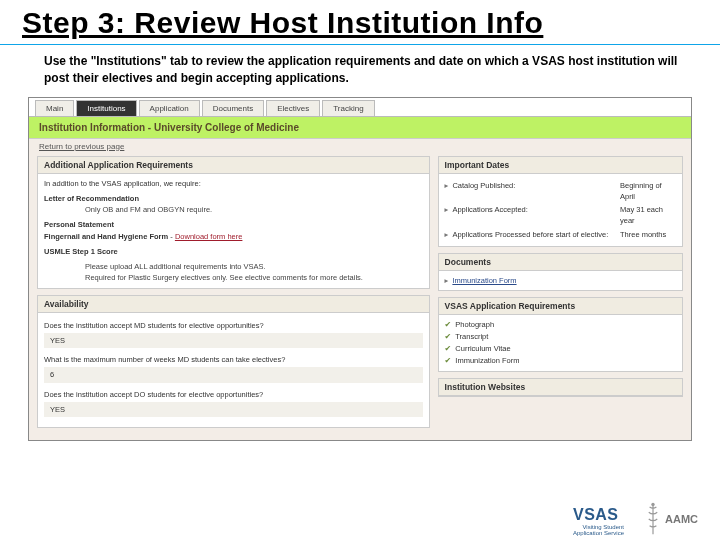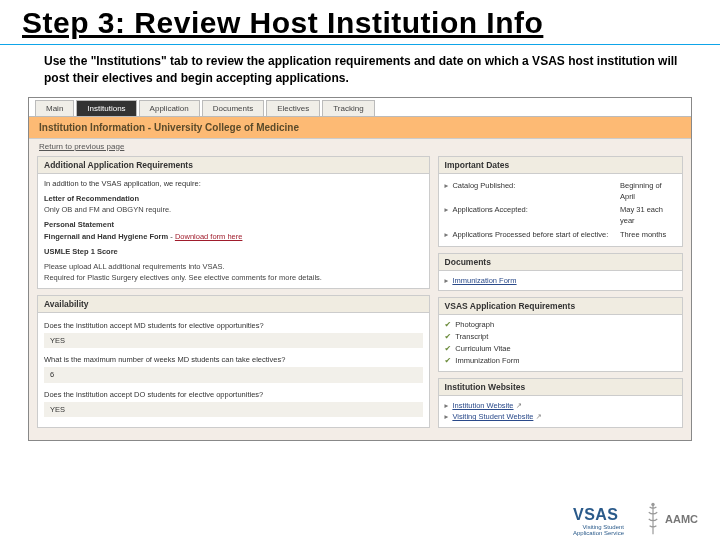--- a/index.html
+++ b/index.html
@@ -3,31 +3,31 @@
 <meta charset="utf-8">
 <style>
   * { margin: 0; padding: 0; box-sizing: border-box; }
   body { width: 720px; height: 540px; font-family: Arial, sans-serif; background: #fff; position: relative; overflow: hidden; }
   .slide-title { font-size: 30px; font-weight: 900; text-decoration: underline; color: #000; padding: 6px 0 4px 22px; border-bottom: 1px solid #0ea5e9; letter-spacing: 0.5px; }
   .slide-desc { font-size: 12px; font-weight: bold; color: #000; padding: 8px 40px 10px 44px; line-height: 1.4; }
   .shot { margin: 0 28px; border: 1px solid #888; background: #f3ede7; font-size: 8px; color: #333; }
   .tabs { display: flex; background: #fff; border-bottom: 1px solid #bbb; padding: 2px 6px 0 6px; gap: 2px; }
   .tab { padding: 3px 10px; background: #f0eee8; border: 1px solid #bbb; border-bottom: none; font-size: 8px; color: #444; cursor: pointer; }
   .tab.active { background: #333; color: #fff; }
-  .inst-title { background: #fdba74; padding: 5px 10px; font-size: 10px; font-weight: bold; color: #5a4a2a; border-bottom: 1px solid #ccc; }
+  .inst-title { background: #bef264; padding: 5px 10px; font-size: 10px; font-weight: bold; color: #5a4a2a; border-bottom: 1px solid #ccc; }
   .back-link { padding: 3px 10px; font-size: 8px; text-decoration: underline; color: #555; }
   .cols { display: flex; padding: 2px 8px 6px 8px; gap: 8px; }
   .col-left { flex: 1.6; }
   .col-right { flex: 1; }
   .panel { background: #fff; border: 1px solid #ccc; margin-bottom: 6px; }
   .panel-h { background: #f0ece1; padding: 3px 6px; font-weight: bold; font-size: 8.5px; border-bottom: 1px solid #ccc; }
   .panel-b { padding: 4px 6px; font-size: 7.5px; line-height: 1.5; }
   .panel-b b { font-weight: bold; }
   .dl-link { color: #a01c2c; text-decoration: underline; }
-  .note { color: #444; }
+  .note { color: #444; margin-left: 41px; }
   .q { margin: 3px 0 1px 0; }
   .ans { background: #f2f0ea; padding: 2px 6px; margin: 2px 0 6px 0; }
   .kv { display: flex; margin: 2px 0; }
   .kv .k { flex: 1; }
   .kv .k::before { content: "▸"; margin-right: 4px; color: #777; }
   .kv .v { flex: 0 0 56px; text-align: left; color: #333; }
   .chk-list div::before { content: "✔"; color: #6a8a3a; margin-right: 4px; font-size: 8px; }
   .link-list div::before { content: "▸"; margin-right: 4px; color: #777; }
   .link-list a { color: #2a4a8a; text-decoration: underline; }
   .logos { position: absolute; right: 22px; bottom: 4px; display: flex; align-items: flex-end; gap: 20px; }
@@ -119,24 +119,20 @@
         <div class="panel-b chk-list">
           <div>Photograph</div>
           <div>Transcript</div>
           <div>Curriculum Vitae</div>
           <div>Immunization Form</div>
         </div>
       </div>
 
       <div class="panel">
         <div class="panel-h">Institution Websites</div>
-        <div class="panel-b link-list">
-          <div><a>Institution Website</a> <span style="color:#888">↗</span></div>
-          <div><a>Visiting Student Website</a> <span style="color:#888">↗</span></div>
-        </div>
       </div>
     </div>
   </div>
 </div>
 
 <div class="logos">
   <div>
     <div class="vsas">VSAS</div>
     <div class="vsas-sub">Visiting Student</div>
     <div class="vsas-sub">Application Service</div>

